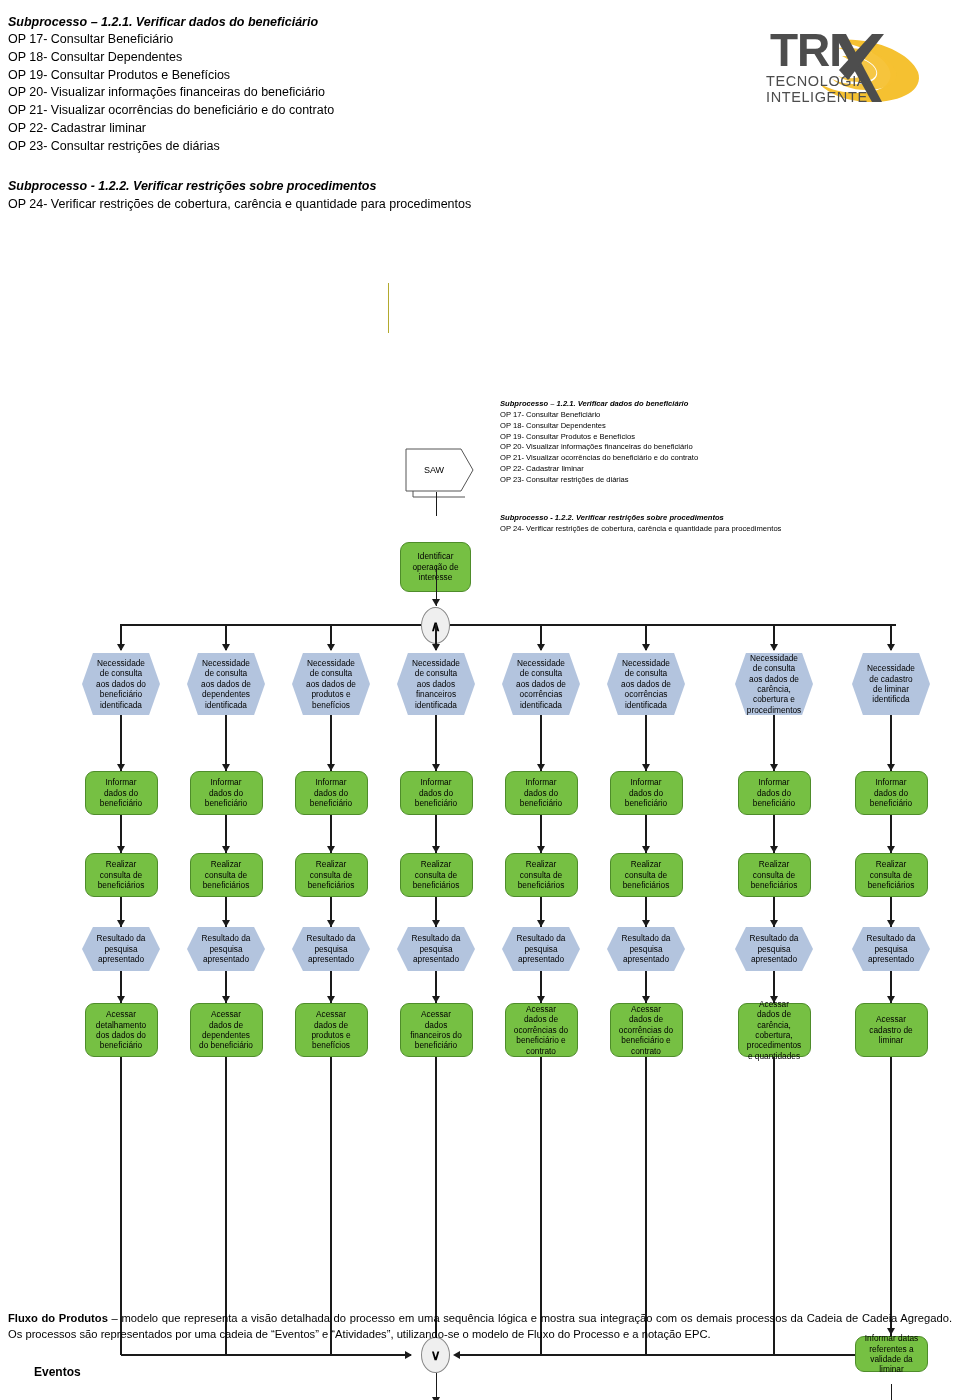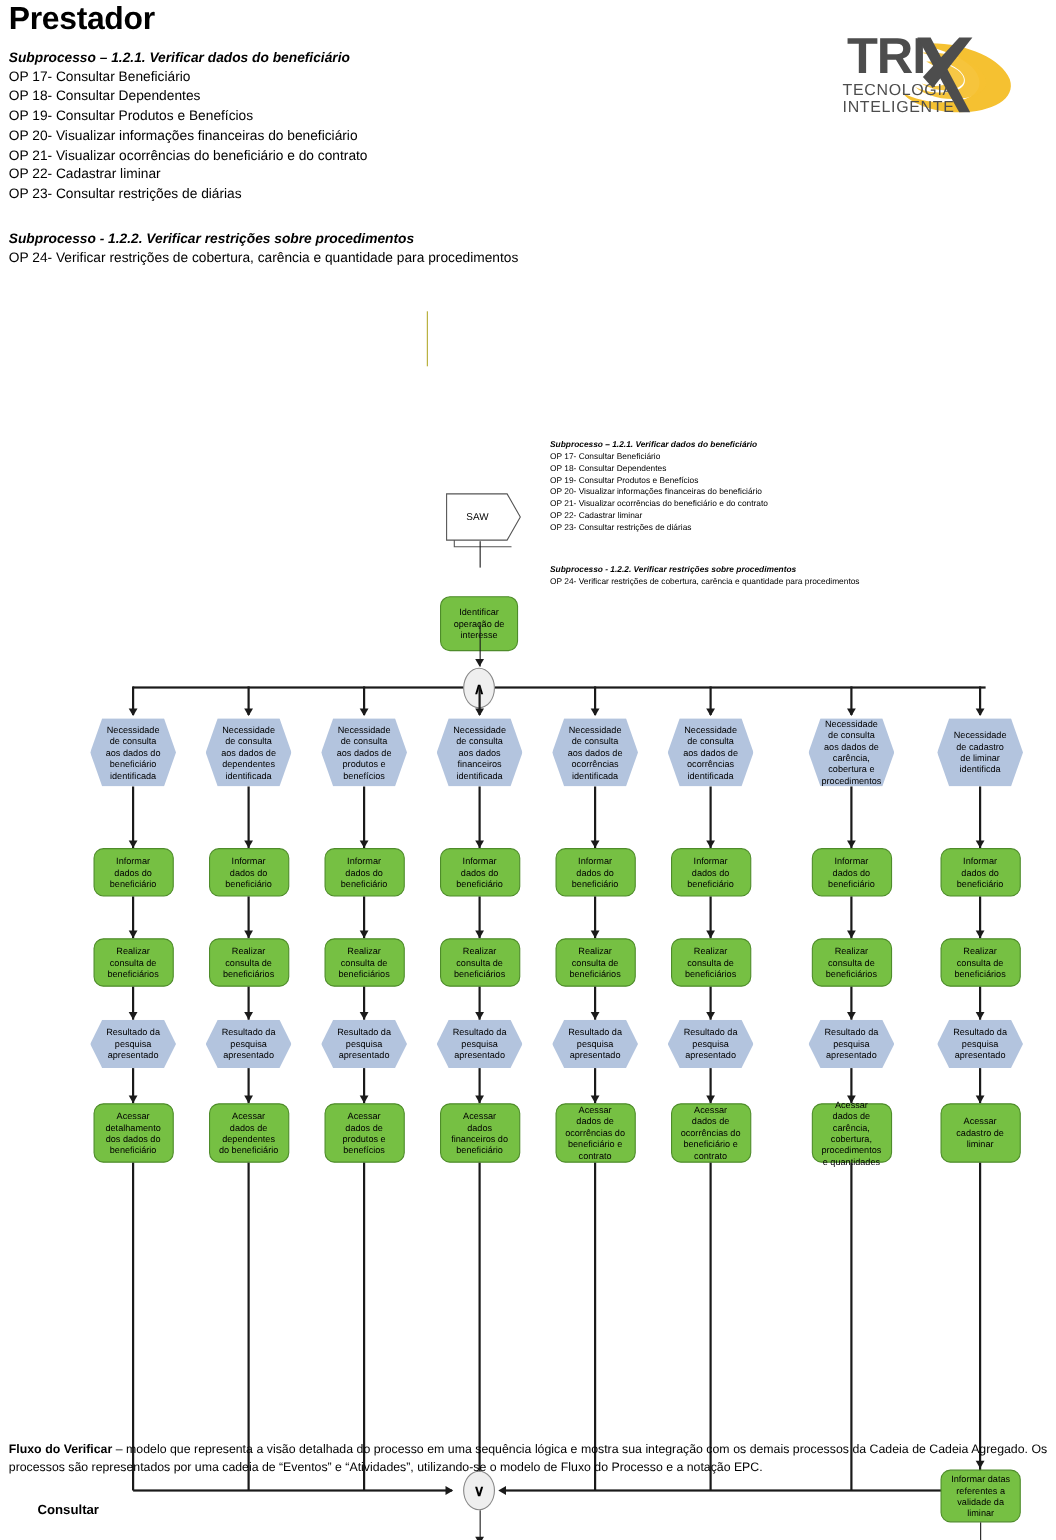--- a/index.html
+++ b/index.html
@@ -56,21 +56,20 @@
   
   #footer{position:absolute;left:8px;top:1310px;width:944px;}
   #footer .p{font-size:11.2px;line-height:1.46;text-align:justify;}
   #footer .p b{font-weight:bold;}
   #legendas{margin-top:22px;margin-left:26px;font-size:12px;font-weight:bold;}
 </style>
 </head>
 <body>
 
 <div id="header">
-  <div id="title">Prestador</div>
   <div class="hspacer"></div>
   <div class="sub-head">Subprocesso – 1.2.1. Verificar dados do beneficiário</div>
   <div class="hline">OP 17- Consultar Beneficiário</div>
   <div class="hline">OP 18- Consultar Dependentes</div>
   <div class="hline">OP 19- Consultar Produtos e Benefícios</div>
   <div class="hline">OP 20- Visualizar informações financeiras do beneficiário</div>
   <div class="hline">OP 21- Visualizar ocorrências do beneficiário e do contrato</div>
   <div class="hline">OP 22- Cadastrar liminar</div>
   <div class="hline">OP 23- Consultar restrições de diárias</div>
   <div class="hspacer" style="height:22px"></div>
@@ -349,25 +348,25 @@
   <div class="ln hl" style="left:121px;top:1099px;width:290px;"></div>
   <div class="ln hl" style="left:460px;top:1099px;width:436px;"></div>
   <div class="arrow-r" style="left:405px;top:1095.5px;"></div>
   <div class="arrow-l" style="left:453px;top:1095.5px;"></div>
   <div class="node conn" style="left:421px;top:1082px;width:29px;height:36px;">
     <span>∨</span>
   </div>
   <div class="ln vl" style="left:435.5px;top:1118px;height:31px;"></div>
   <div class="arrow-d" style="left:431.5px;top:1142px;"></div>
 
-  <div class="node fn" style="left:855px;top:1081px;width:73px;height:48px;">
+  <div class="node fn" style="left:855px;top:1081px;width:73px;height:36px;">
     <span>Informar datas<br>referentes a<br>validade da<br>liminar</span>
   </div>
   <div class="ln vl" style="left:890.5px;top:1129px;height:23px;"></div>
 
 </div>
 
 <div id="footer">
   <div class="p">
-    <b>Fluxo do Verificar</b><span> – modelo que representa a visão detalhada do processo em uma sequência lógica e mostra sua integração com os demais processos da Cadeia de Cadeia Agregado. Os processos são representados por uma cadeia de “Eventos” e “Atividades”, utilizando-se o modelo de Fluxo do Processo e a notação EPC.</span>
-  </div>
-  <div id="legendas">Consultar</div>
+    <b>Fluxo do Produtos</b><span> – modelo que representa a visão detalhada do processo em uma sequência lógica e mostra sua integração com os demais processos da Cadeia de Cadeia Agregado. Os processos são representados por uma cadeia de “Eventos” e “Atividades”, utilizando-se o modelo de Fluxo do Processo e a notação EPC.</span>
+  </div>
+  <div id="legendas">Eventos</div>
 </div>
 
 </body></html>

